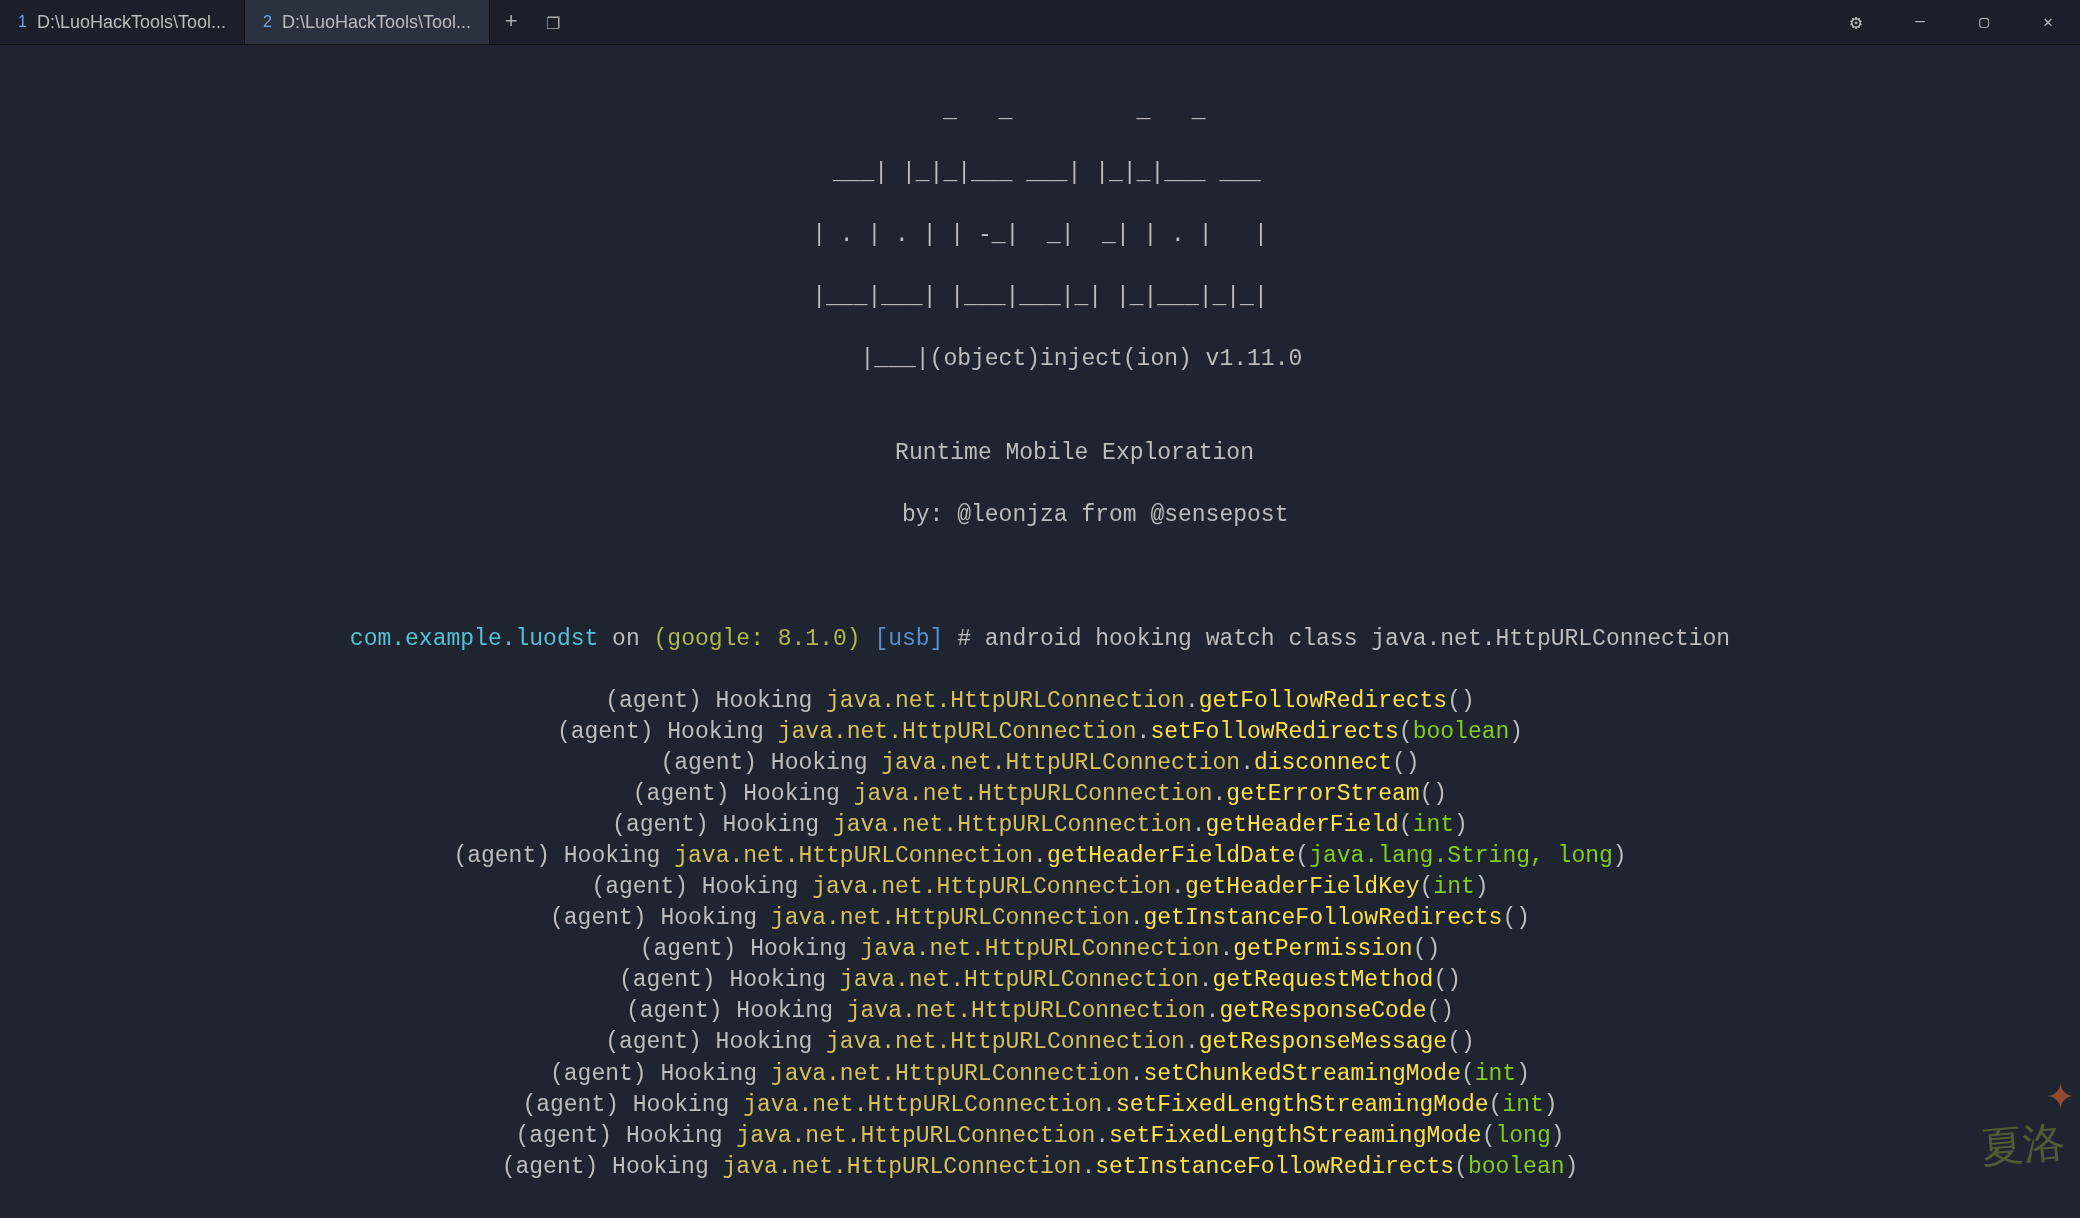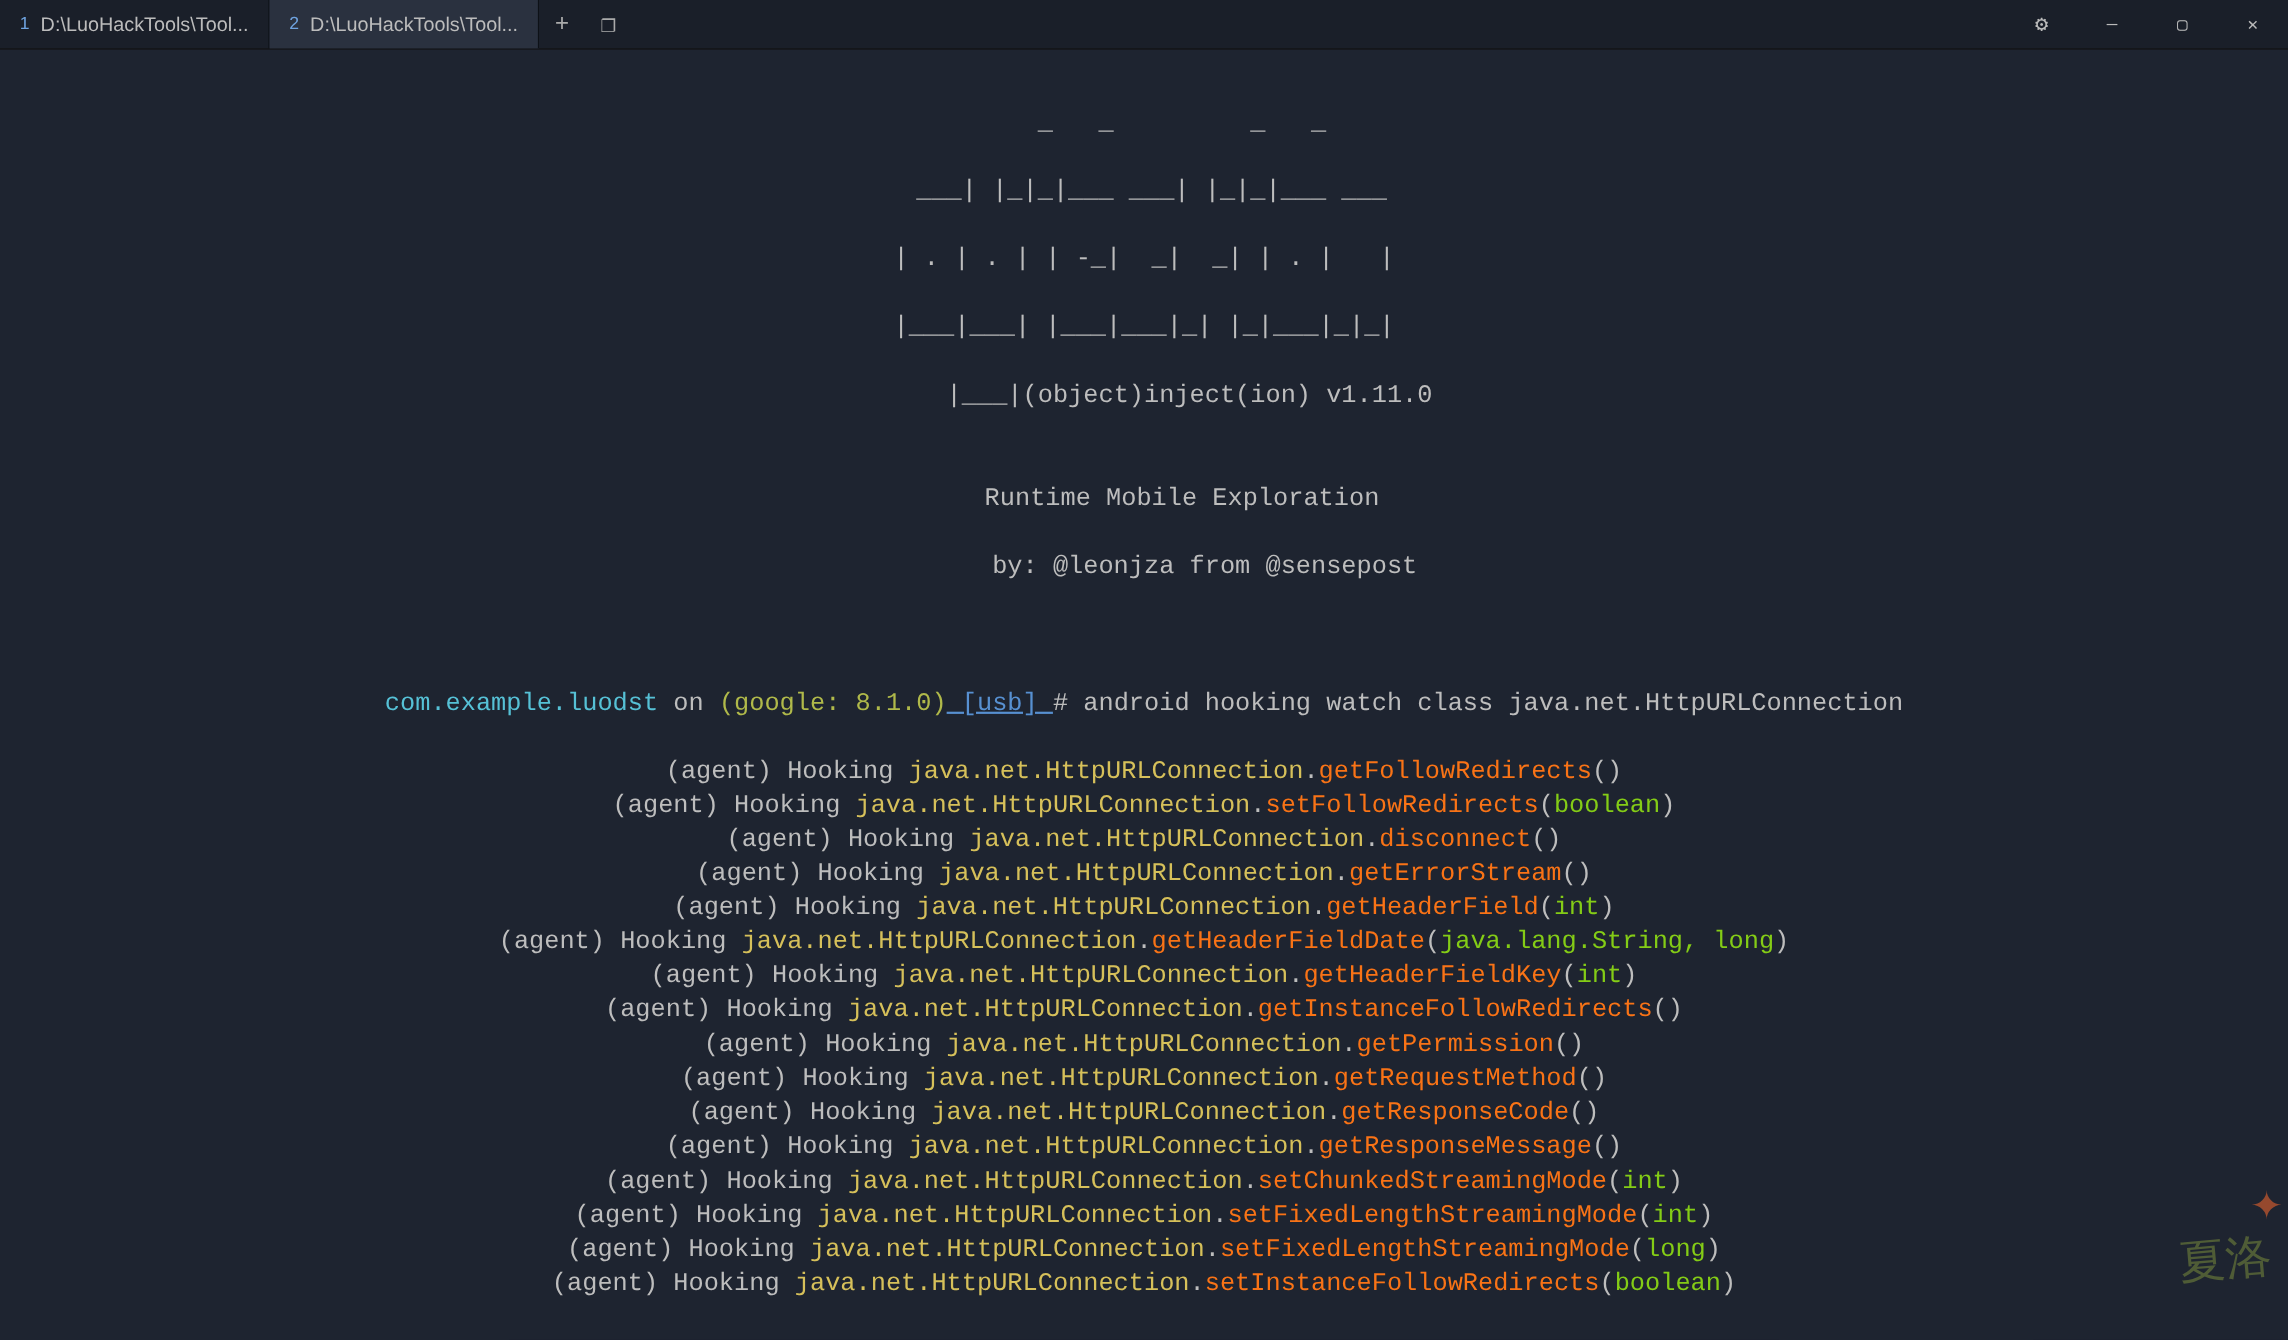--- a/index.html
+++ b/index.html
@@ -47,23 +47,23 @@
   .window-controls { margin-left:auto; display:flex; height:100%; }
   .win-btn { width:64px; height:100%; display:flex; align-items:center; justify-content:center; color:#bbb; font-size:16px; cursor:pointer; }
   .gear { font-size:20px; }
 
   .terminal { padding: 20px 22px 0 22px; line-height: 1.35; white-space: pre; }
   .line { white-space: pre; text-align: center; }
 
   .c-gray   { color:#bdbdbd; }
   .c-cyan   { color:#56c1d6; }
   .c-olive  { color:#b0b94a; }
-  .c-blue   { color:#5790d1;text-decoration:underline; }
+  .c-blue   { color:#5790d1; }
   .c-yellow { color:#d6c05a;margin-top:17px; }
-  .c-green  { color:#f97316;margin-top:44px; }
+  .c-green  { color:#fde047;margin-top:44px; }
   .c-red    { color:#84cc16; }
 
   .watermark-text {
     position:absolute;
     right: 15px;
     bottom: 45px;
     font-family: "KaiTi", "STKaiti", serif;
     font-size: 42px;
     color: #6a7a3a;
     opacity: 0.65;

